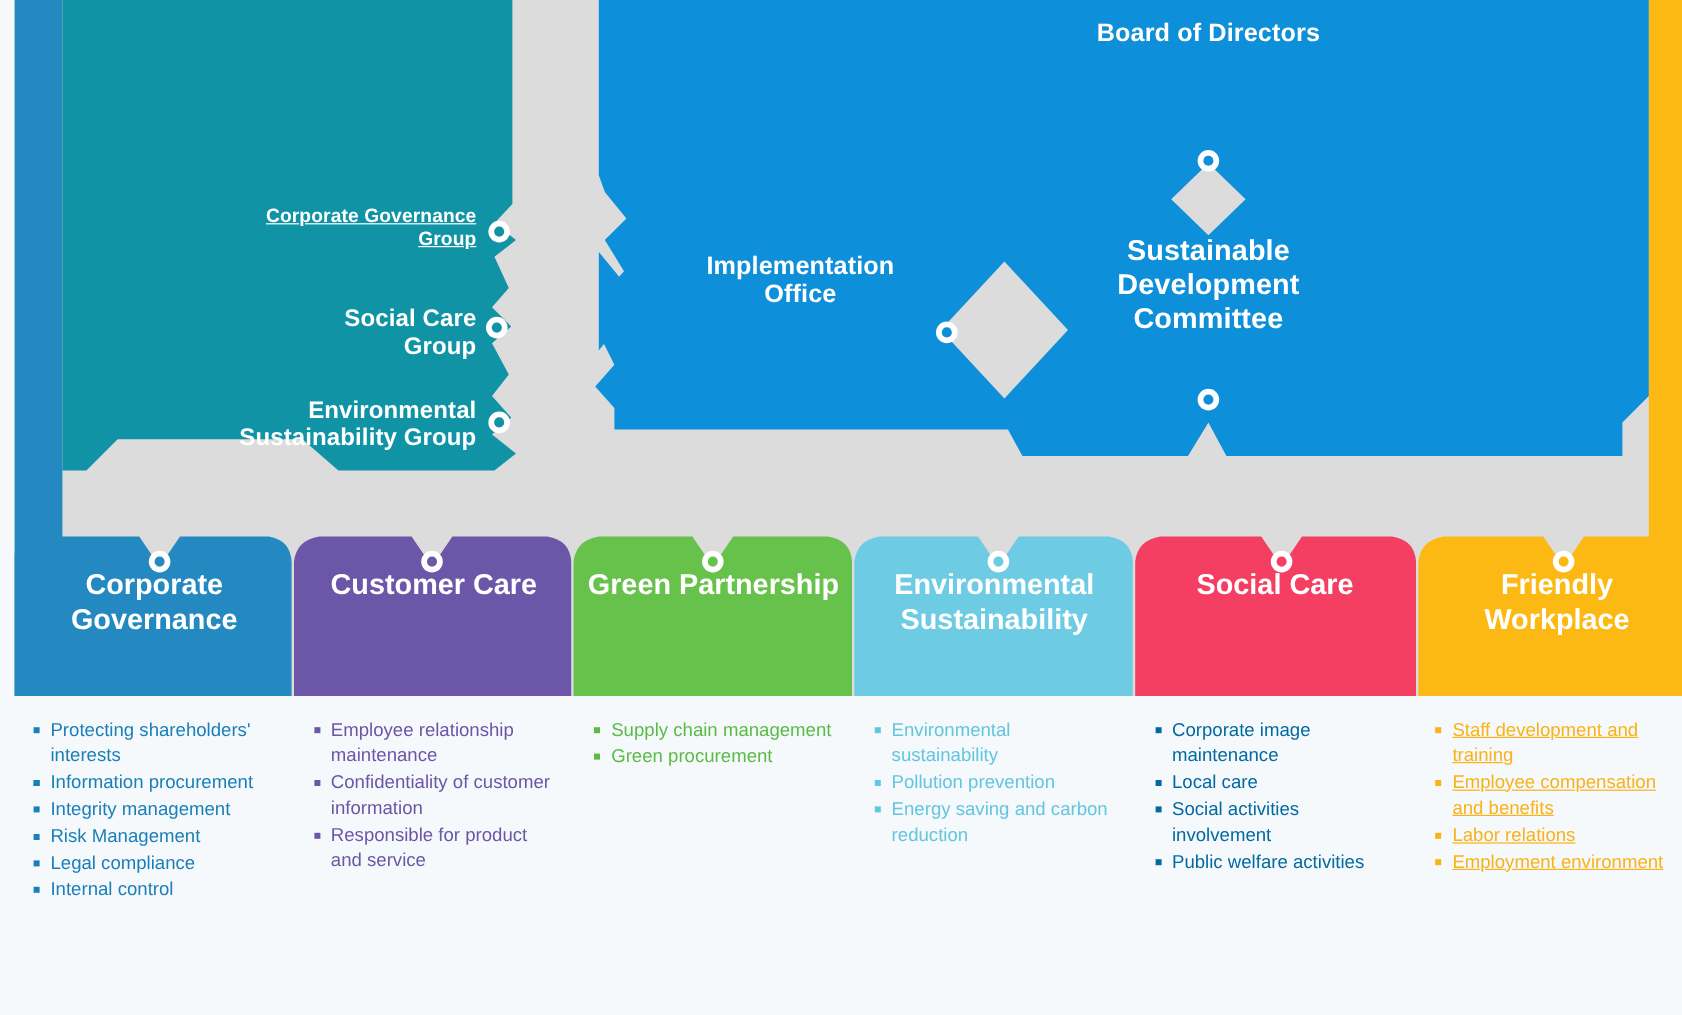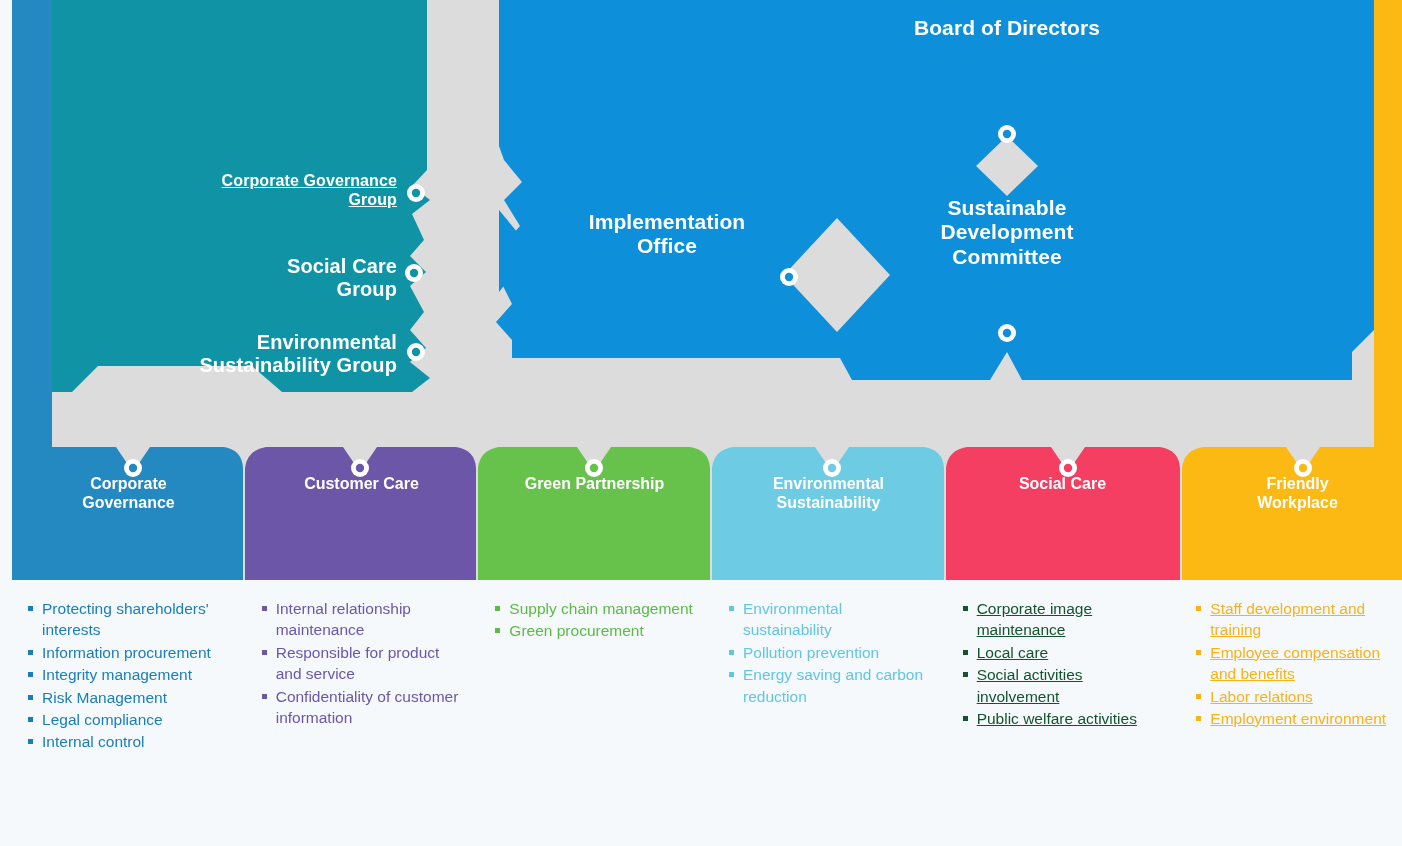--- a/index.html
+++ b/index.html
@@ -22,31 +22,31 @@
     position: absolute;
     color: #ffffff;
     font-weight: bold;
     text-align: center;
     line-height: 1.16;
     letter-spacing: .1px;
     pointer-events: none;
   }
   .lbl-board   { left: 700px;  top: 16px;  width: 590px; font-size: 21px; }
   .lbl-impl    { left: 500px;  top: 210px; width: 310px; font-size: 21px; }
-  .lbl-sdc     { left: 875px;  top: 196px; width: 240px; font-size: 21px; }
+  .lbl-sdc     { left: 875px;  top: 196px; width: 240px; font-size: 24px; }
   .lbl-cgg     { left: 85px;   top: 172px; width: 300px; font-size: 16px; text-align: right; text-decoration: underline;}
   .lbl-scg     { left: 85px;   top: 255px; width: 300px; font-size: 20px; text-align: right;}
   .lbl-esg     { left: 65px;   top: 331px; width: 320px; font-size: 20px; text-align: right;}
 
   .pillar-lbl {
     position: absolute;
     top: 474px;
     width: 233px;
     color: #fff;
-    font-size: 16px;
+    font-size: 24px;
     font-weight: bold;
     text-align: center;
     line-height: 1.2;
     pointer-events: none;
   }
 
   
   #columns {
     position: absolute;
     left: 0; top: 586px;
@@ -209,39 +209,39 @@
           <li><span class="sq"></span></li>
           <li><span class="sq"></span><span>Information procurement</span></li>
           <li><span class="sq"></span><span>Integrity management</span></li>
           <li><span class="sq"></span><span>Risk Management</span></li>
           <li><span class="sq"></span><span>Legal compliance</span></li>
           <li><span class="sq"></span><span>Internal control</span></li>
         </ul>
       </div>
       <div class="col" style="color: rgb(108, 86, 168);">
         <ul>
-          <li><span class="sq"></span><span>Internal relationship maintenance</span></li>
+          <li><span class="sq"></span><span>Employee relationship maintenance</span></li>
+          <li><span class="sq"></span><span>Confidentiality of customer information</span></li>
           <li><span class="sq"></span><span>Responsible for product and service</span></li>
-          <li><span class="sq"></span><span>Confidentiality of customer information</span></li>
         </ul>
       </div>
       <div class="col" style="color: rgb(92, 187, 70);">
         <ul>
           <li><span class="sq"></span><span>Supply chain management</span></li>
           <li><span class="sq"></span><span>Green procurement</span></li>
         </ul>
       </div>
       <div class="col" style="color: rgb(98, 198, 224);">
         <ul>
           <li><span class="sq"></span><span>Environmental sustainability</span></li>
           <li><span class="sq"></span><span>Pollution prevention</span></li>
           <li><span class="sq"></span><span>Energy saving and carbon reduction</span></li>
         </ul>
       </div>
-      <div class="col" style="color: #14532d; text-decoration: underline;">
+      <div class="col" style="color: #0369a1;">
         <ul>
           <li><span class="sq"></span><span>Corporate image maintenance</span></li>
           <li><span class="sq"></span><span>Local care</span></li>
           <li><span class="sq"></span><span>Social activities involvement</span></li>
           <li><span class="sq"></span><span>Public welfare activities</span></li>
         </ul>
       </div>
       <div class="col" style="color: rgb(249, 178, 24); text-decoration: underline;">
         <ul>
           <li><span class="sq"></span><span>Staff development and training</span></li>

